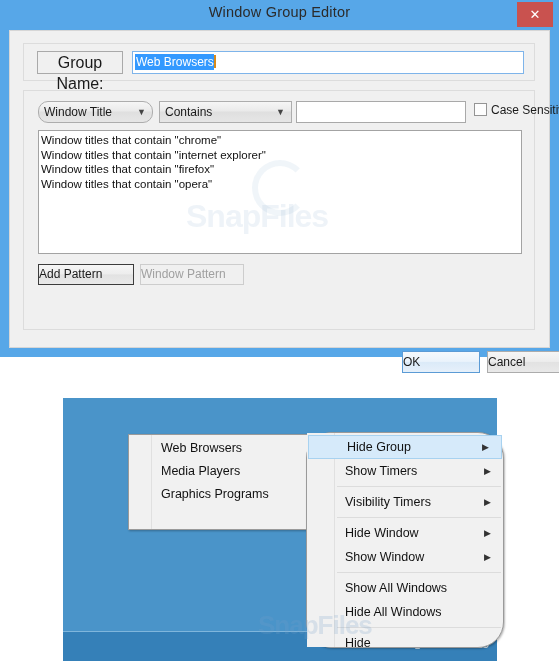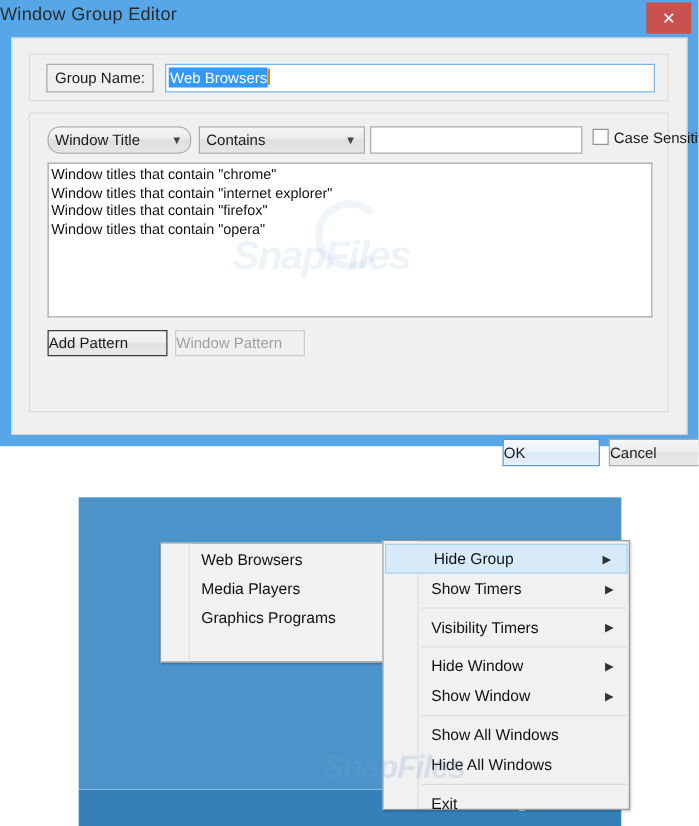--- a/index.html
+++ b/index.html
@@ -28,20 +28,21 @@
   .titlebar {
     position: absolute;
     left: 0; top: 0;
     width: 559px;
     height: 30px;
   }
   .title-text {
     position: absolute;
     left: 0; top: 4px;
     width: 559px;
+    text-align: center;
     font-size: 14.5px;
     color: #2b2b2b;
     letter-spacing: .2px;
   }
   .close-btn {
     position: absolute;
     right: 6px; top: 2px;
     width: 36px; height: 25px;
     background: #c9524f;
     color: #ffffff;
@@ -70,21 +71,21 @@
   #panel-name { left: 13px; top: 12px; width: 512px; height: 38px; }
   #panel-patterns { left: 13px; top: 59px; width: 512px; height: 240px; }
 
   .label-box {
     position: absolute;
     left: 13px; top: 7px;
     width: 86px; height: 23px;
     border: 1px solid #a9a9a9;
     background: #f0f0f0;
     box-sizing: border-box;
-    font-size: 12px;
+    font-size: 16px;
     color: #1a1a1a;
     line-height: 21px;
     text-align: center;
   }
   .name-input {
     position: absolute;
     left: 108px; top: 7px;
     width: 392px; height: 23px;
     border: 1px solid #7eb4ea;
     background: #ffffff;
@@ -208,24 +209,24 @@
   }
   #btn-add    { left: 14px; top: 173px; width: 96px; height: 21px; line-height: 19px; }
   #btn-remove { left: 116px; top: 173px; width: 104px; height: 21px; line-height: 19px; }
   #btn-ok     { left: 392px; top: 320px; width: 78px; height: 22px; line-height: 20px; }
   #btn-cancel { left: 477px; top: 320px; width: 78px; height: 22px; line-height: 20px; }
 
   .watermark {
     position: absolute;
     pointer-events: none;
     user-select: none;
-    font-style: italic;
     font-weight: bold;
     color: rgba(120,160,200,0.13);
     white-space: nowrap;
+    margin-top: 12px;
   }
   #wm-1 { left: 186px; top: 186px; font-size: 32px; letter-spacing: -1px; }
   #wm-2 { left: 258px; top: 598px; font-size: 26px; letter-spacing: -1px; color: rgba(120,160,200,0.22); }
   .wm-circle {
     position: absolute;
     width: 44px; height: 44px;
     border: 6px solid rgba(120,160,200,0.11);
     border-radius: 50%;
     border-right-color: transparent;
     pointer-events: none;
@@ -268,21 +269,21 @@
   }
 
   
   .menu {
     position: absolute;
     background: #f1f1f1;
     border: 1px solid #9a9a9a;
     box-sizing: border-box;
     box-shadow: 1px 1px 2px rgba(0,0,0,0.28);
   }
-  #menu-main { left: 306px; top: 432px; width: 198px; height: 216px; }
+  #menu-main { left: 306px; top: 432px; width: 198px; height: 216px; border-radius: 26px; }
   #menu-sub  { left: 128px; top: 434px; width: 180px; height: 96px; }
   .menu .gutter {
     position: absolute;
     left: 0; top: 0; bottom: 0;
     width: 27px;
     background: #f1f1f1;
     border-right: 1px solid #e0e0e0;
   }
   .mi {
     position: relative;
@@ -412,19 +413,19 @@
         <span class="sub-arrow">▶</span>
       </div>
       <div class="mi">
         <span>Show Window</span>
         <span class="sub-arrow">▶</span>
       </div>
       <div class="msep"></div>
       <div class="mi">Show All Windows</div>
       <div class="mi">Hide All Windows</div>
       <div class="msep"></div>
-      <div class="mi">Exit</div>
+      <div class="mi">Hide</div>
     </div>
   </div>
 
   <div class="watermark" id="wm-2">SnapFiles</div>
 
 </div>
 
 </body></html>

